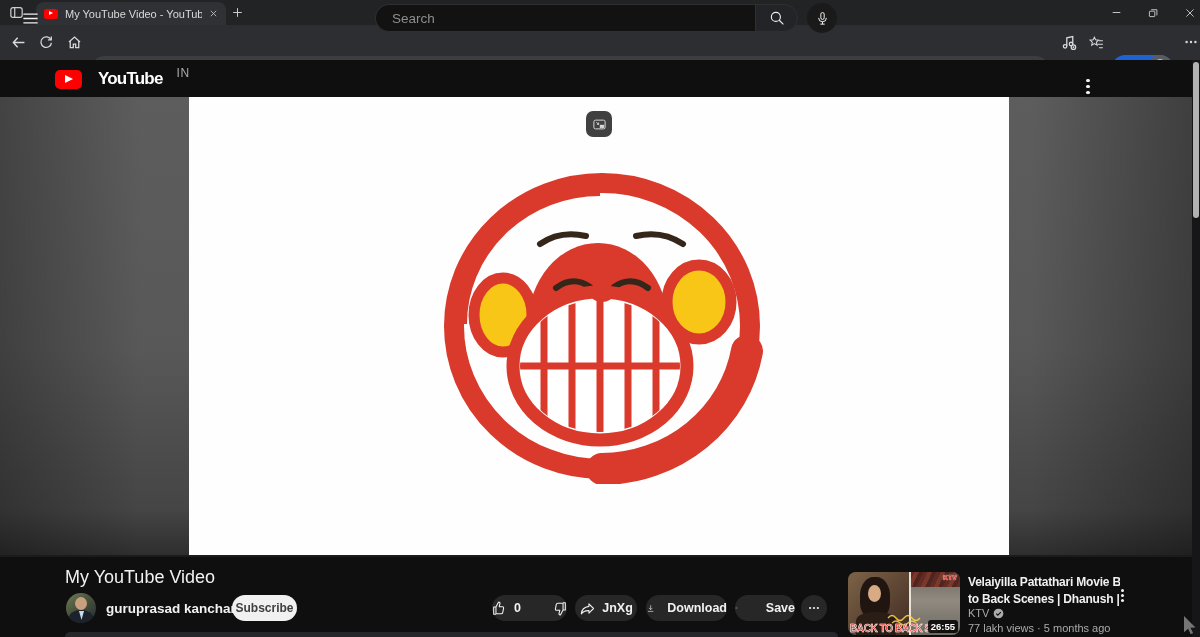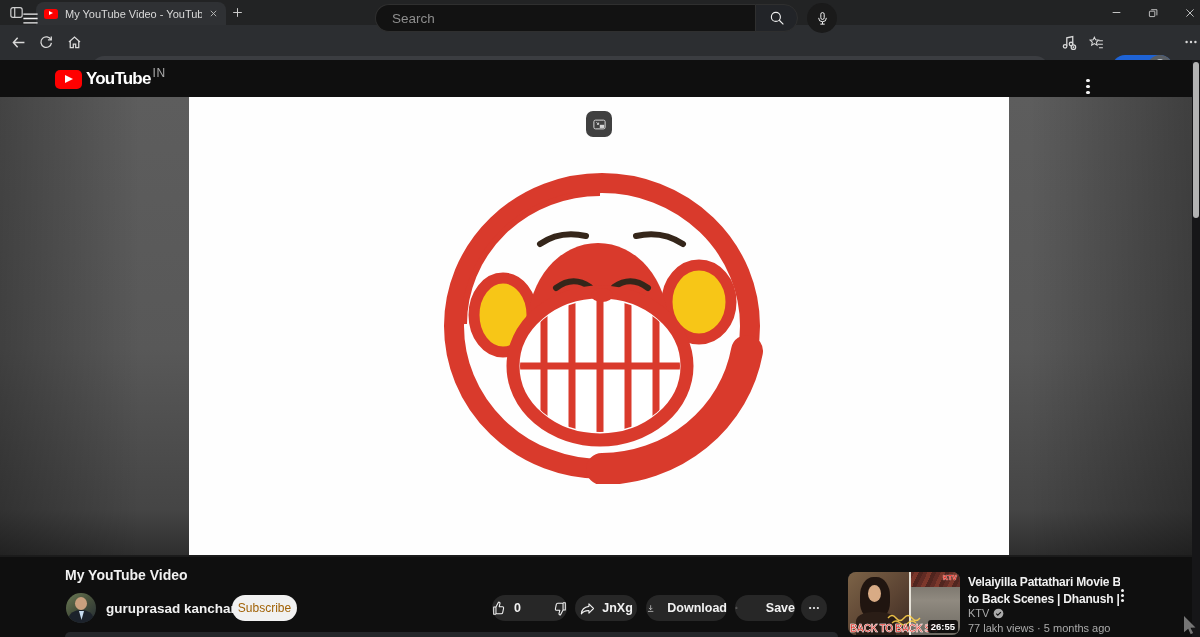--- a/index.html
+++ b/index.html
@@ -1,19 +1,19 @@
 <!DOCTYPE html>
 <html style="--yt-red: #ff0000; --monkey-red: #d93a2c; --monkey-yellow: #f7c617; --inprivate-blue: #1e63d6; --chrome-titlebar: #222324; --chrome-toolbar: #2c2e31; --chrome-pill: #3b3d41; --page-bg: #0f0f0f; --chip-bg: #272727;"><head>
 <meta charset="utf-8">
 <style>
   html,body{margin:0;padding:0;background:#000;}
   #app{position:relative;width:1200px;height:637px;overflow:hidden;background:var(--page-bg,#0f0f0f);
        font-family:"Liberation Sans",sans-serif;-webkit-font-smoothing:antialiased;}
   .abs{position:absolute;}
-  .flex{display:flex;align-items:center;}
+  .flex{display:flex;align-items:center;gap:12px;}
   svg{display:block;}
 
   
   .titlebar{left:0;top:0;width:1200px;height:25px;background:var(--chrome-titlebar,#222324);}
   .tab{left:36px;top:2px;width:190px;height:23px;background:#2f3134;border-radius:8px 8px 0 0;
        display:flex;align-items:center;padding:0 8px;box-sizing:border-box;gap:7px;}
   .tab-title{font-size:11px;color:#d9d9d9;white-space:nowrap;overflow:hidden;flex:1;}
   .favicon{width:14px;height:10px;background:var(--yt-red,#f00);border-radius:2.5px;position:relative;flex:none;}
   .favicon::after{content:"";position:absolute;left:5.2px;top:2.6px;border-left:4px solid #fff;
        border-top:2.4px solid transparent;border-bottom:2.4px solid transparent;}
@@ -62,29 +62,29 @@
   .stage{position:absolute;left:189px;top:0;width:820px;height:458px;background:#fefefe;}
   .pip{position:absolute;left:397px;top:14px;width:26px;height:26px;border-radius:7px;
        background:rgba(38,38,38,.88);display:flex;align-items:center;justify-content:center;}
 
   .mk-red-f{fill:var(--monkey-red,#d93a2c);}
   .mk-red-s{stroke:var(--monkey-red,#d93a2c);}
   .mk-yel{fill:var(--monkey-yellow,#f7c617);}
   .mk-dark{stroke:#35261a;}
 
   
-  .vtitle{left:65px;top:567px;font-size:14px;font-weight:700;color:#f1f1f1;}
+  .vtitle{left:65px;top:567px;font-size:18px;font-weight:400;color:#f1f1f1;}
   .chan-avatar{left:66px;top:593px;width:30px;height:30px;border-radius:50%;overflow:hidden;
        background:linear-gradient(140deg,#6d7c57 0%,#48523c 45%,#232b34 100%);}
   .chan-avatar .head{position:absolute;left:9px;top:4px;width:12px;height:13px;border-radius:50%;background:#c9a07e;}
   .chan-avatar .suit{position:absolute;left:3px;top:17px;width:24px;height:15px;border-radius:50% 50% 0 0;background:#1c222b;}
   .chan-avatar .shirt{position:absolute;left:13px;top:18px;width:5px;height:9px;background:#c8dcf0;clip-path:polygon(0 0,100% 0,50% 100%);}
   .chan-name{left:106px;top:601px;font-size:13.5px;font-weight:600;color:#f1f1f1;}
   .subscribe{left:232px;top:595px;width:65px;height:26px;border-radius:14px;background:#f1f1f1;
-       display:flex;align-items:center;justify-content:center;font-size:12px;font-weight:400;color:#a16207;}
+       display:flex;align-items:center;justify-content:center;font-size:12px;font-weight:700;color:#404040;}
   .chip{position:absolute;top:595px;height:26px;background:var(--chip-bg,#272727);border-radius:14px;
        display:flex;align-items:center;justify-content:center;gap:6px;color:#f1f1f1;
        font-size:12.5px;font-weight:600;box-sizing:border-box;}
   .likechip{left:492px;width:75px;padding:0;}
   .likechip .seg{display:flex;align-items:center;gap:6px;padding:0 9px;height:100%;}
   .likechip .div{width:1px;height:16px;background:rgba(255,255,255,.25);}
   .morechip{left:801px;width:26px;border-radius:50%;}
   .descbox{left:65px;top:632px;width:773px;height:5px;background:#25272a;border-radius:12px 12px 0 0;}
 
   

